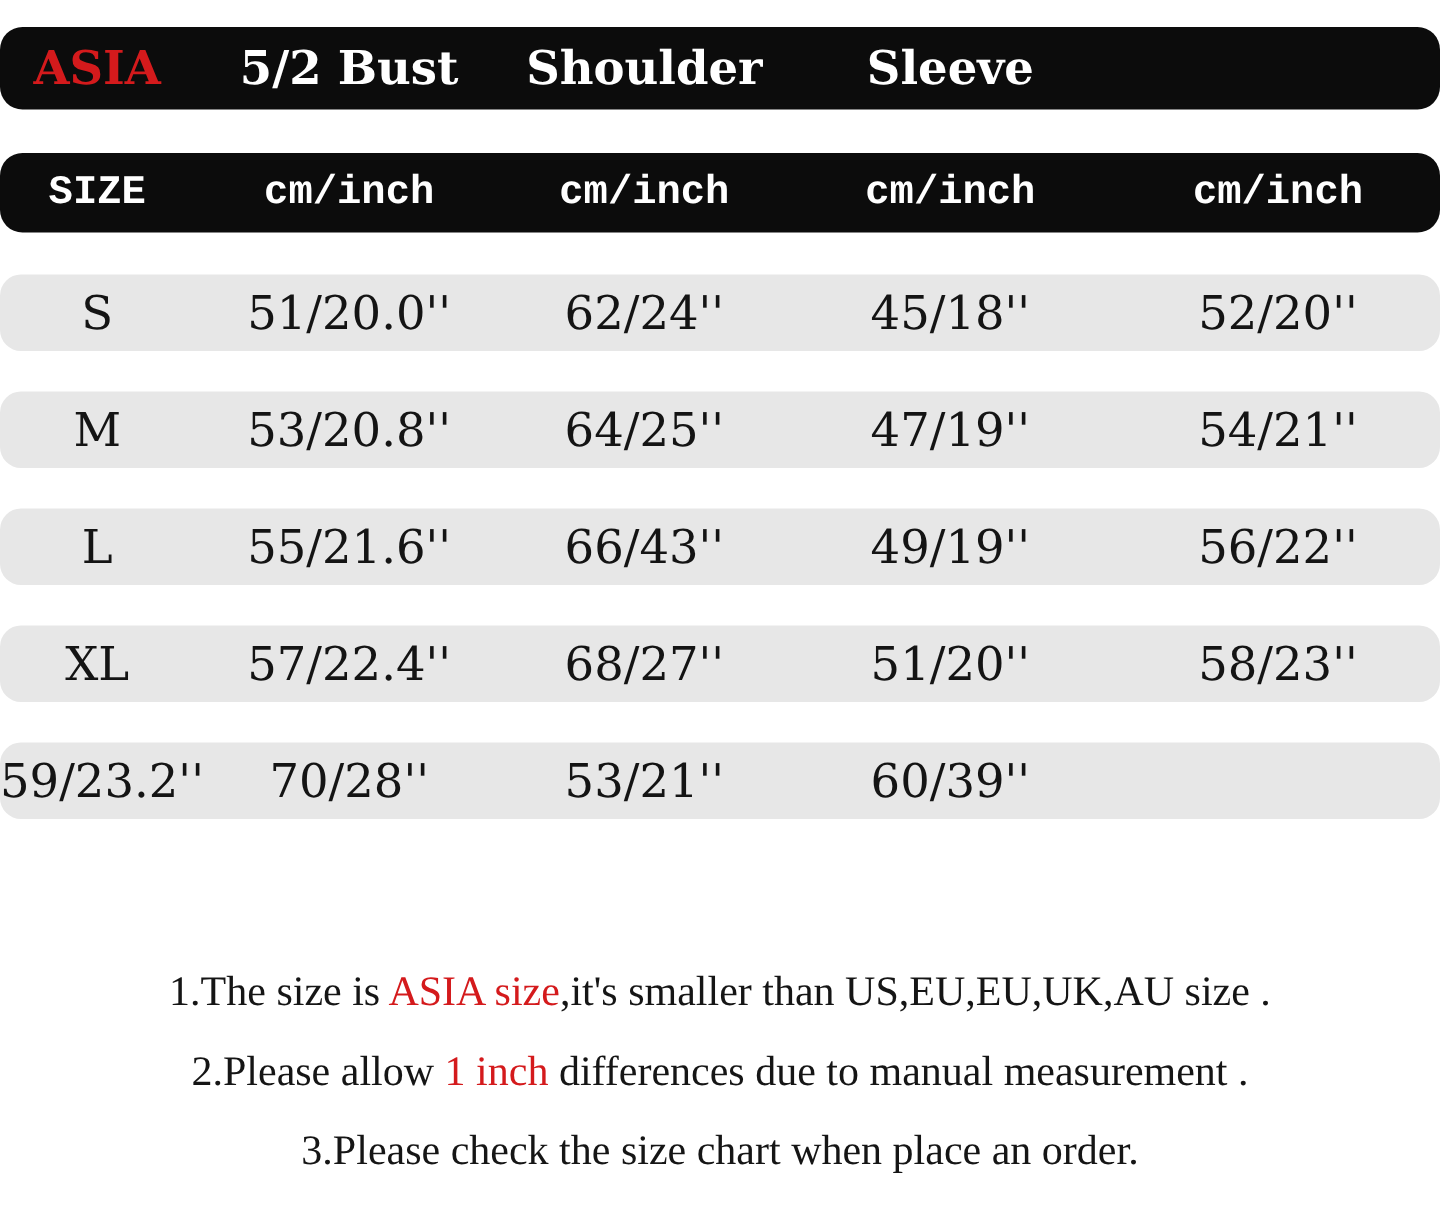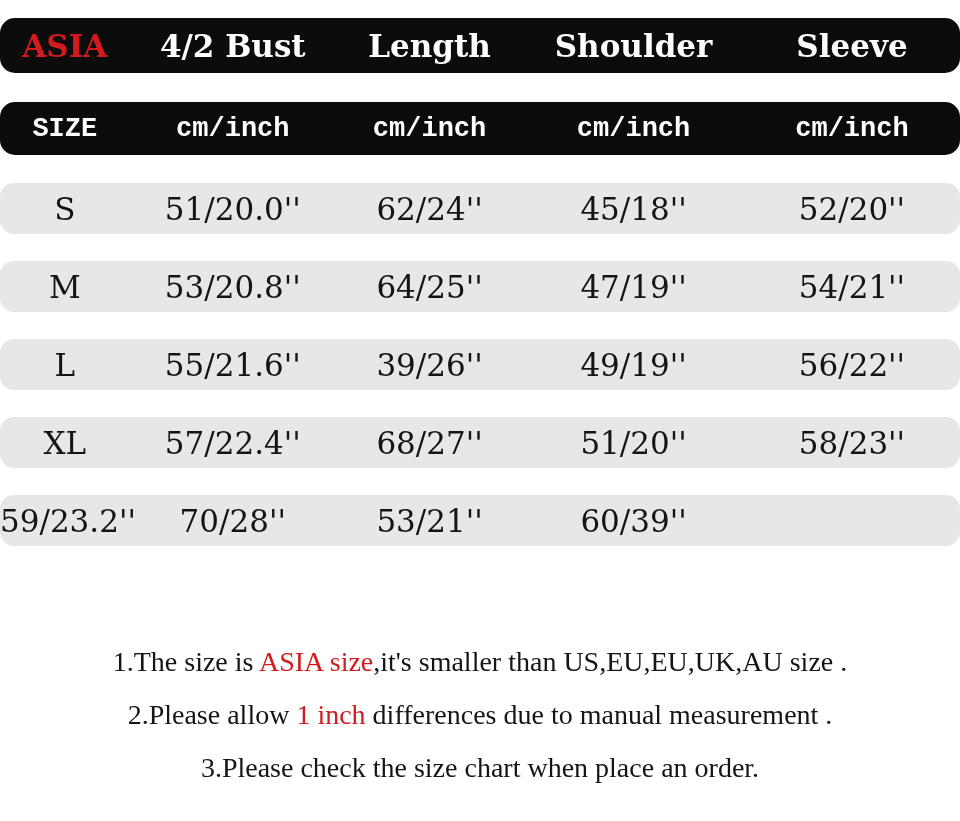--- a/index.html
+++ b/index.html
@@ -60,22 +60,21 @@
     line-height: 28px;
   }
 </style>
 </head>
 <body>
 
 <div class="page">
 
   <div class="grid-row bar header-bar">
     <div class="cell red">ASIA</div>
-    <div class="cell">4/2 Bust</div>
-    <div class="cell">Length</div>
+    <div class="cell">5/2 Bust</div>
     <div class="cell">Shoulder</div>
     <div class="cell">Sleeve</div>
   </div>
 
   <div class="grid-row bar unit-bar">
     <div class="cell">SIZE</div>
     <div class="cell">cm/inch</div>
     <div class="cell">cm/inch</div>
     <div class="cell">cm/inch</div>
     <div class="cell">cm/inch</div>
@@ -93,21 +92,21 @@
     <div class="cell">M</div>
     <div class="cell">53/20.8''</div>
     <div class="cell">64/25''</div>
     <div class="cell">47/19''</div>
     <div class="cell">54/21''</div>
   </div>
 
   <div class="grid-row data-row">
     <div class="cell">L</div>
     <div class="cell">55/21.6''</div>
-    <div class="cell">39/26''</div>
+    <div class="cell">66/43''</div>
     <div class="cell">49/19''</div>
     <div class="cell">56/22''</div>
   </div>
 
   <div class="grid-row data-row">
     <div class="cell">XL</div>
     <div class="cell">57/22.4''</div>
     <div class="cell">68/27''</div>
     <div class="cell">51/20''</div>
     <div class="cell">58/23''</div>

